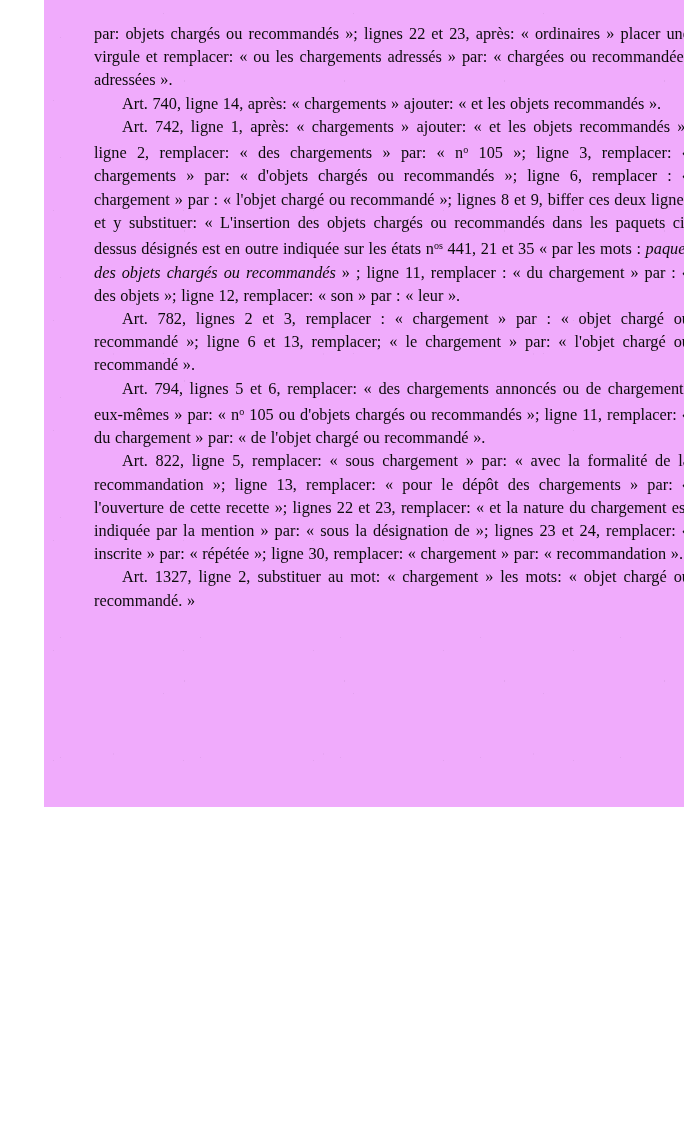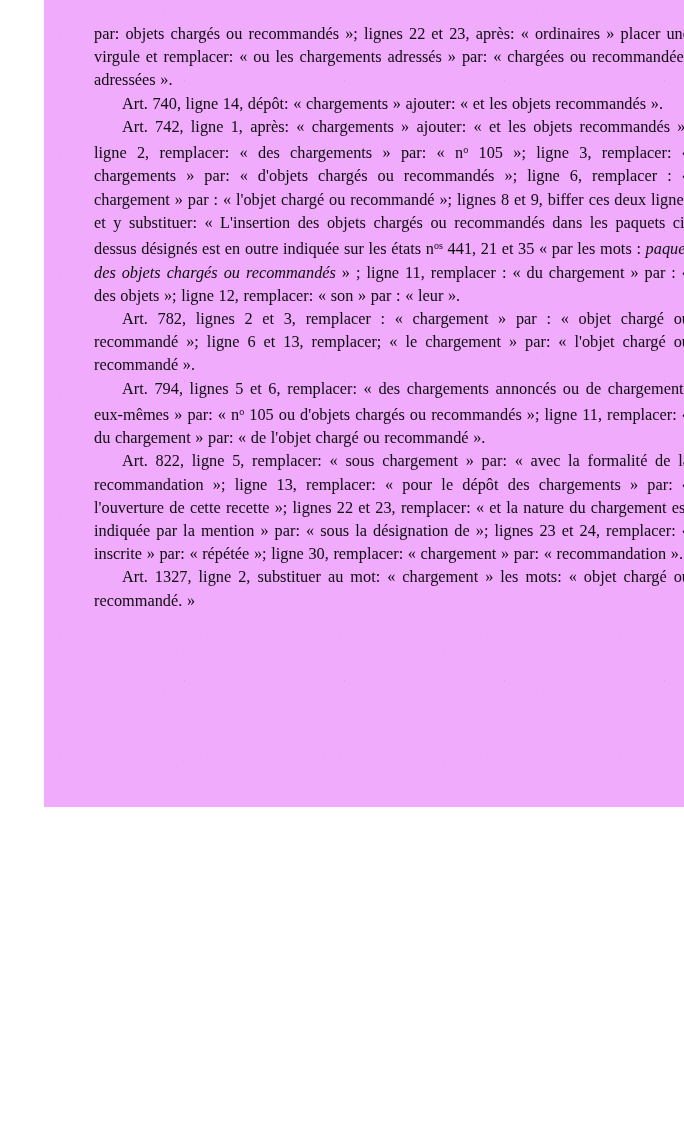--- a/index.html
+++ b/index.html
@@ -73,21 +73,21 @@
     background-size: 140px 120px, 190px 170px, 160px 150px, 210px 200px, 130px 110px;
   }
 </style>
 </head>
 <body>
 
 <div id="page">
 
   <div id="text-column">
       <p class="para no-indent"><span>par: objets chargés ou recommandés »; lignes 22 et 23, après: « ordinaires » placer une virgule et remplacer: « ou les chargements adressés » par: « chargées ou recommandées adressées ».</span></p>
-      <p class="para"><span>Art. 740, ligne 14, dépôt: « chargements » ajouter: « et les objets recommandés ».</span></p>
+      <p class="para"><span>Art. 740, ligne 14, après: « chargements » ajouter: « et les objets recommandés ».</span></p>
       <p class="para"><span>Art. 742, ligne 1, après: « chargements » ajouter: « et les objets recommandés »; ligne 2, remplacer: « des chargements » par: « n</span><span class="sup">o</span><span> 105 »; ligne 3, remplacer: « chargements » par: « d'objets chargés ou recommandés »; ligne 6, remplacer : « chargement » par : « l'objet chargé ou recommandé »; lignes 8 et 9, biffer ces deux lignes et y substituer: « L'insertion des objets chargés ou recommandés dans les paquets ci-dessus désignés est en outre indiquée sur les états n</span><span class="sup">os</span><span> 441, 21 et 35 « par les mots : </span><span class="it">paquet des objets chargés ou recommandés</span><span> » ; ligne 11, remplacer : « du chargement » par : « des objets »; ligne 12, remplacer: « son » par : « leur ».</span></p>
       <p class="para"><span>Art. 782, lignes 2 et 3, remplacer : « chargement » par : « objet chargé ou recommandé »; ligne 6 et 13, remplacer; « le chargement » par: « l'objet chargé ou recommandé ».</span></p>
       <p class="para"><span>Art. 794, lignes 5 et 6, remplacer: « des chargements annoncés ou de chargements eux-mêmes » par: « n</span><span class="sup">o</span><span> 105 ou d'objets chargés ou recommandés »; ligne 11, remplacer: « du chargement » par: « de l'objet chargé ou recommandé ».</span></p>
       <p class="para"><span>Art. 822, ligne 5, remplacer: « sous chargement » par: « avec la formalité de la recommandation »; ligne 13, remplacer: « pour le dépôt des chargements » par: « l'ouverture de cette recette »; lignes 22 et 23, remplacer: « et la nature du chargement est indiquée par la mention » par: « sous la désignation de »; lignes 23 et 24, remplacer: « inscrite » par: « répétée »; ligne 30, remplacer: « chargement » par: « recommandation ».</span></p>
       <p class="para"><span>Art. 1327, ligne 2, substituer au mot: « chargement » les mots: « objet chargé ou recommandé. »</span></p>
     </div>
 
   <div id="speckle"></div>
 
 </div>

